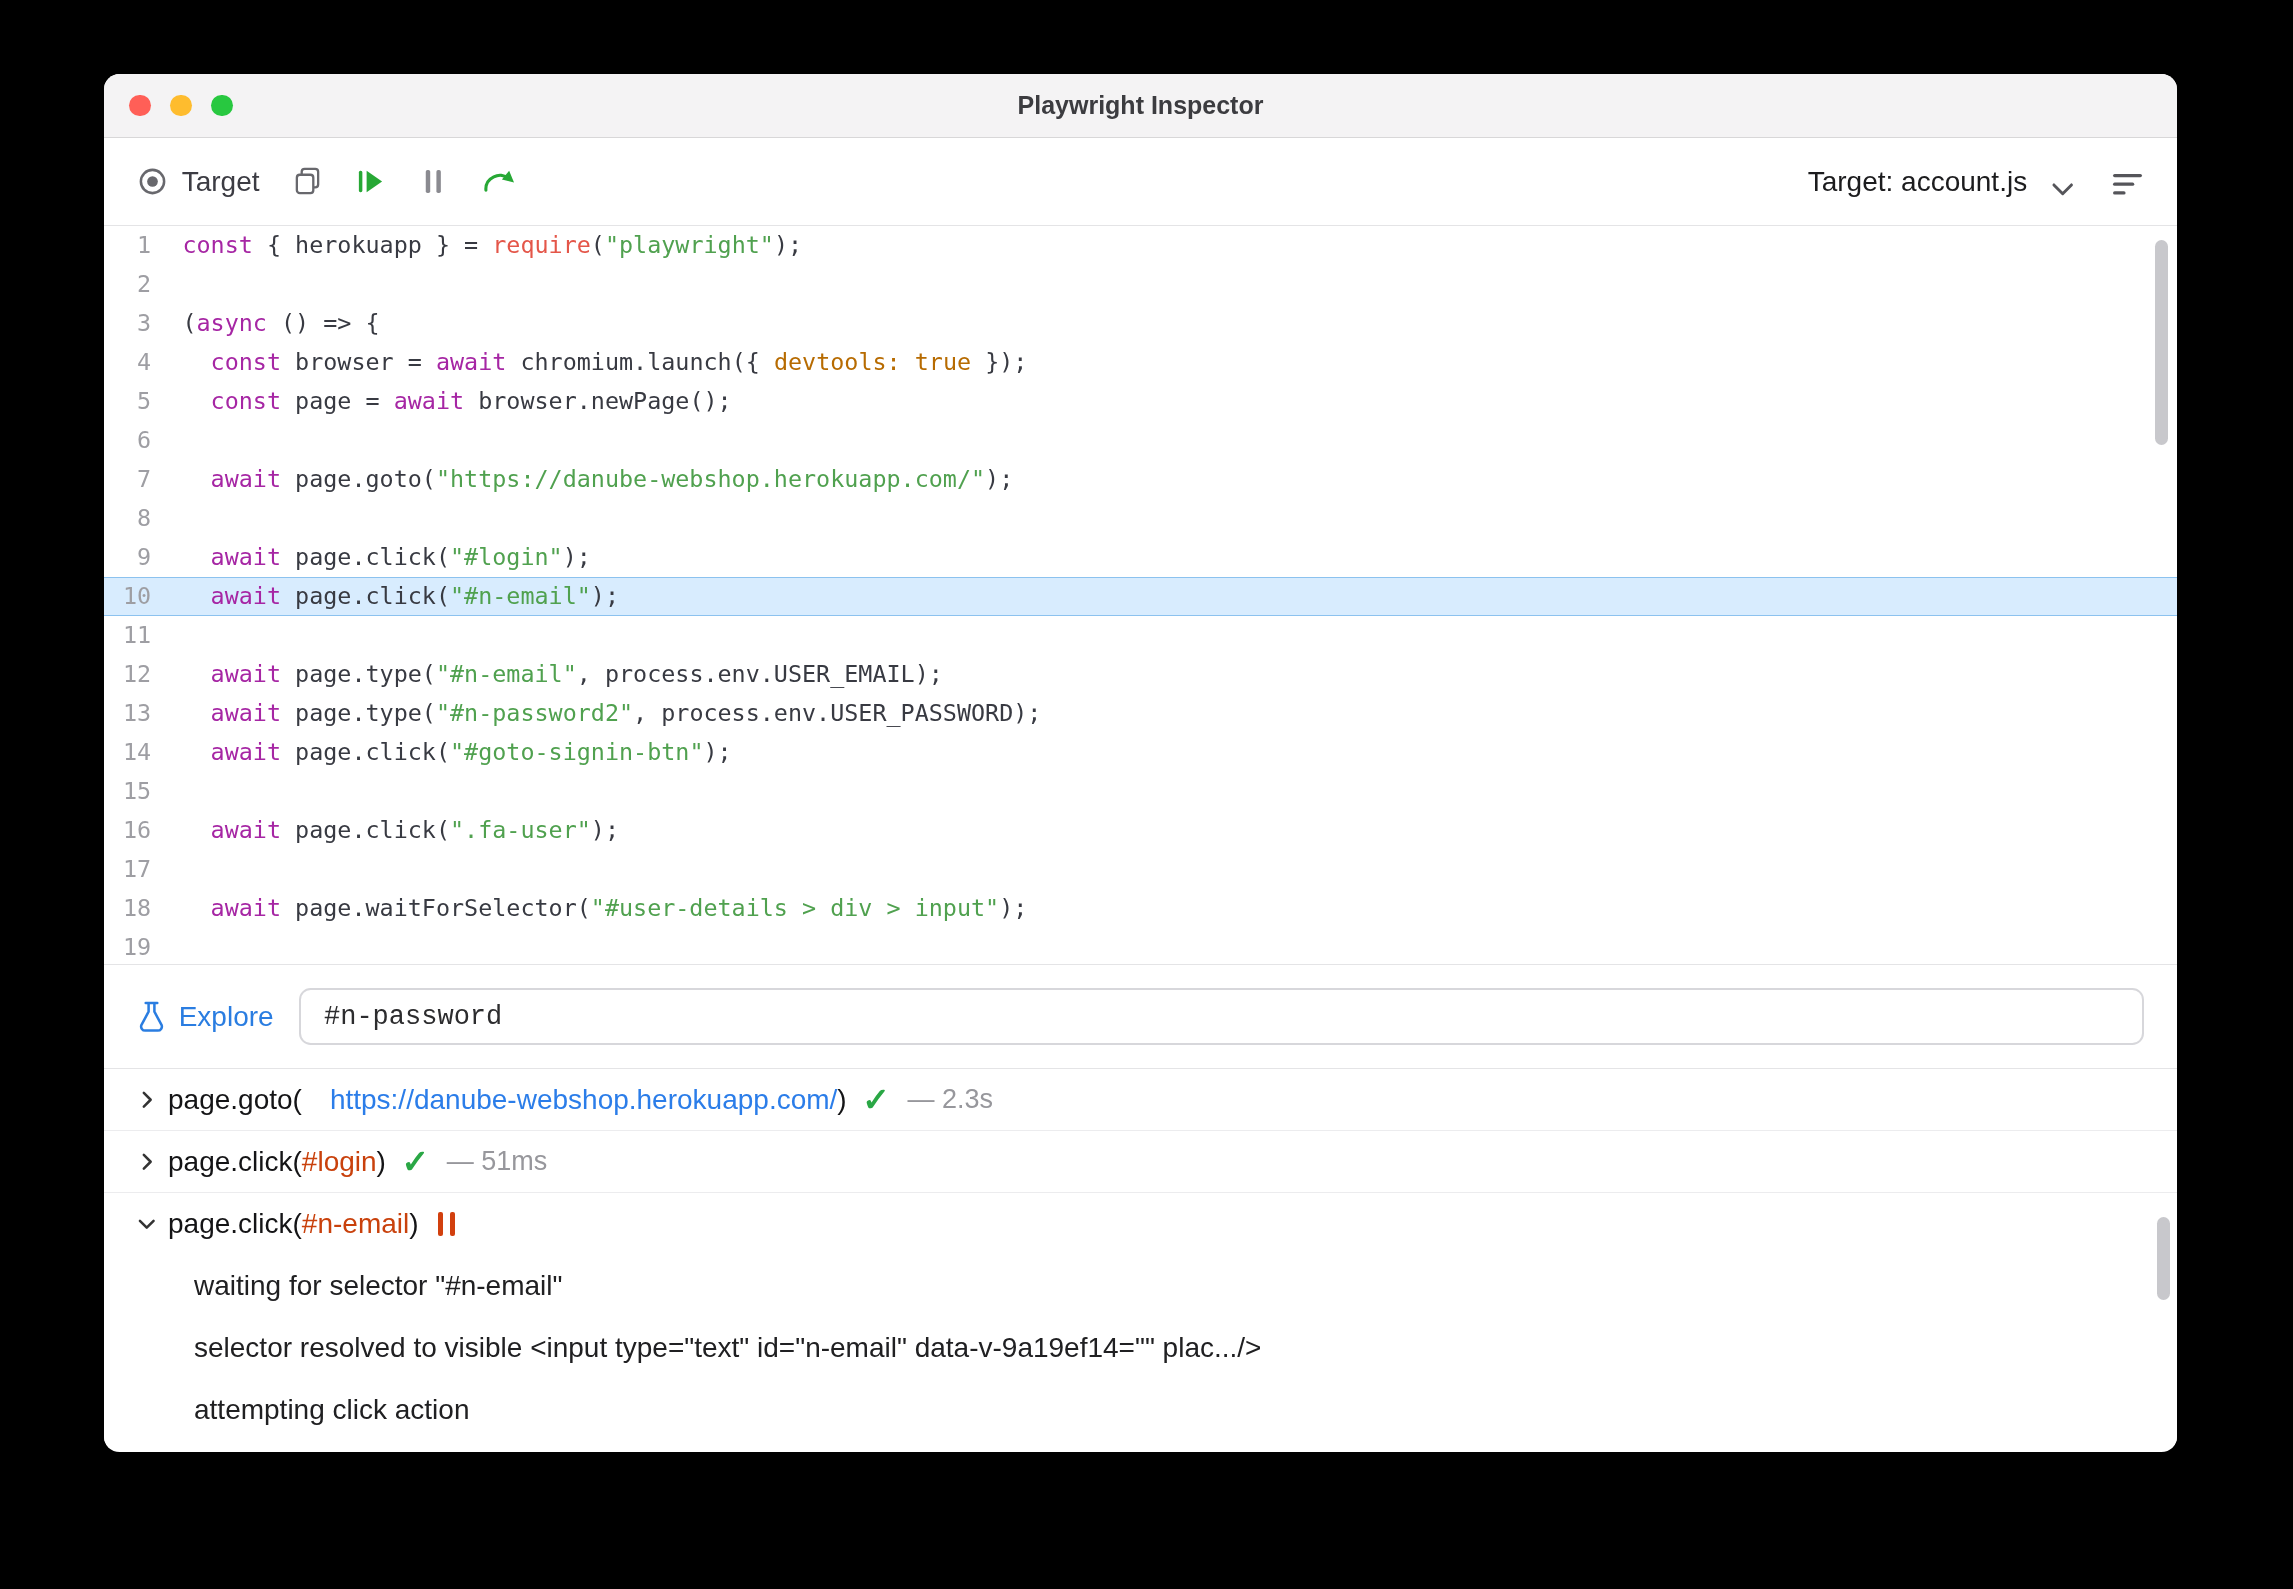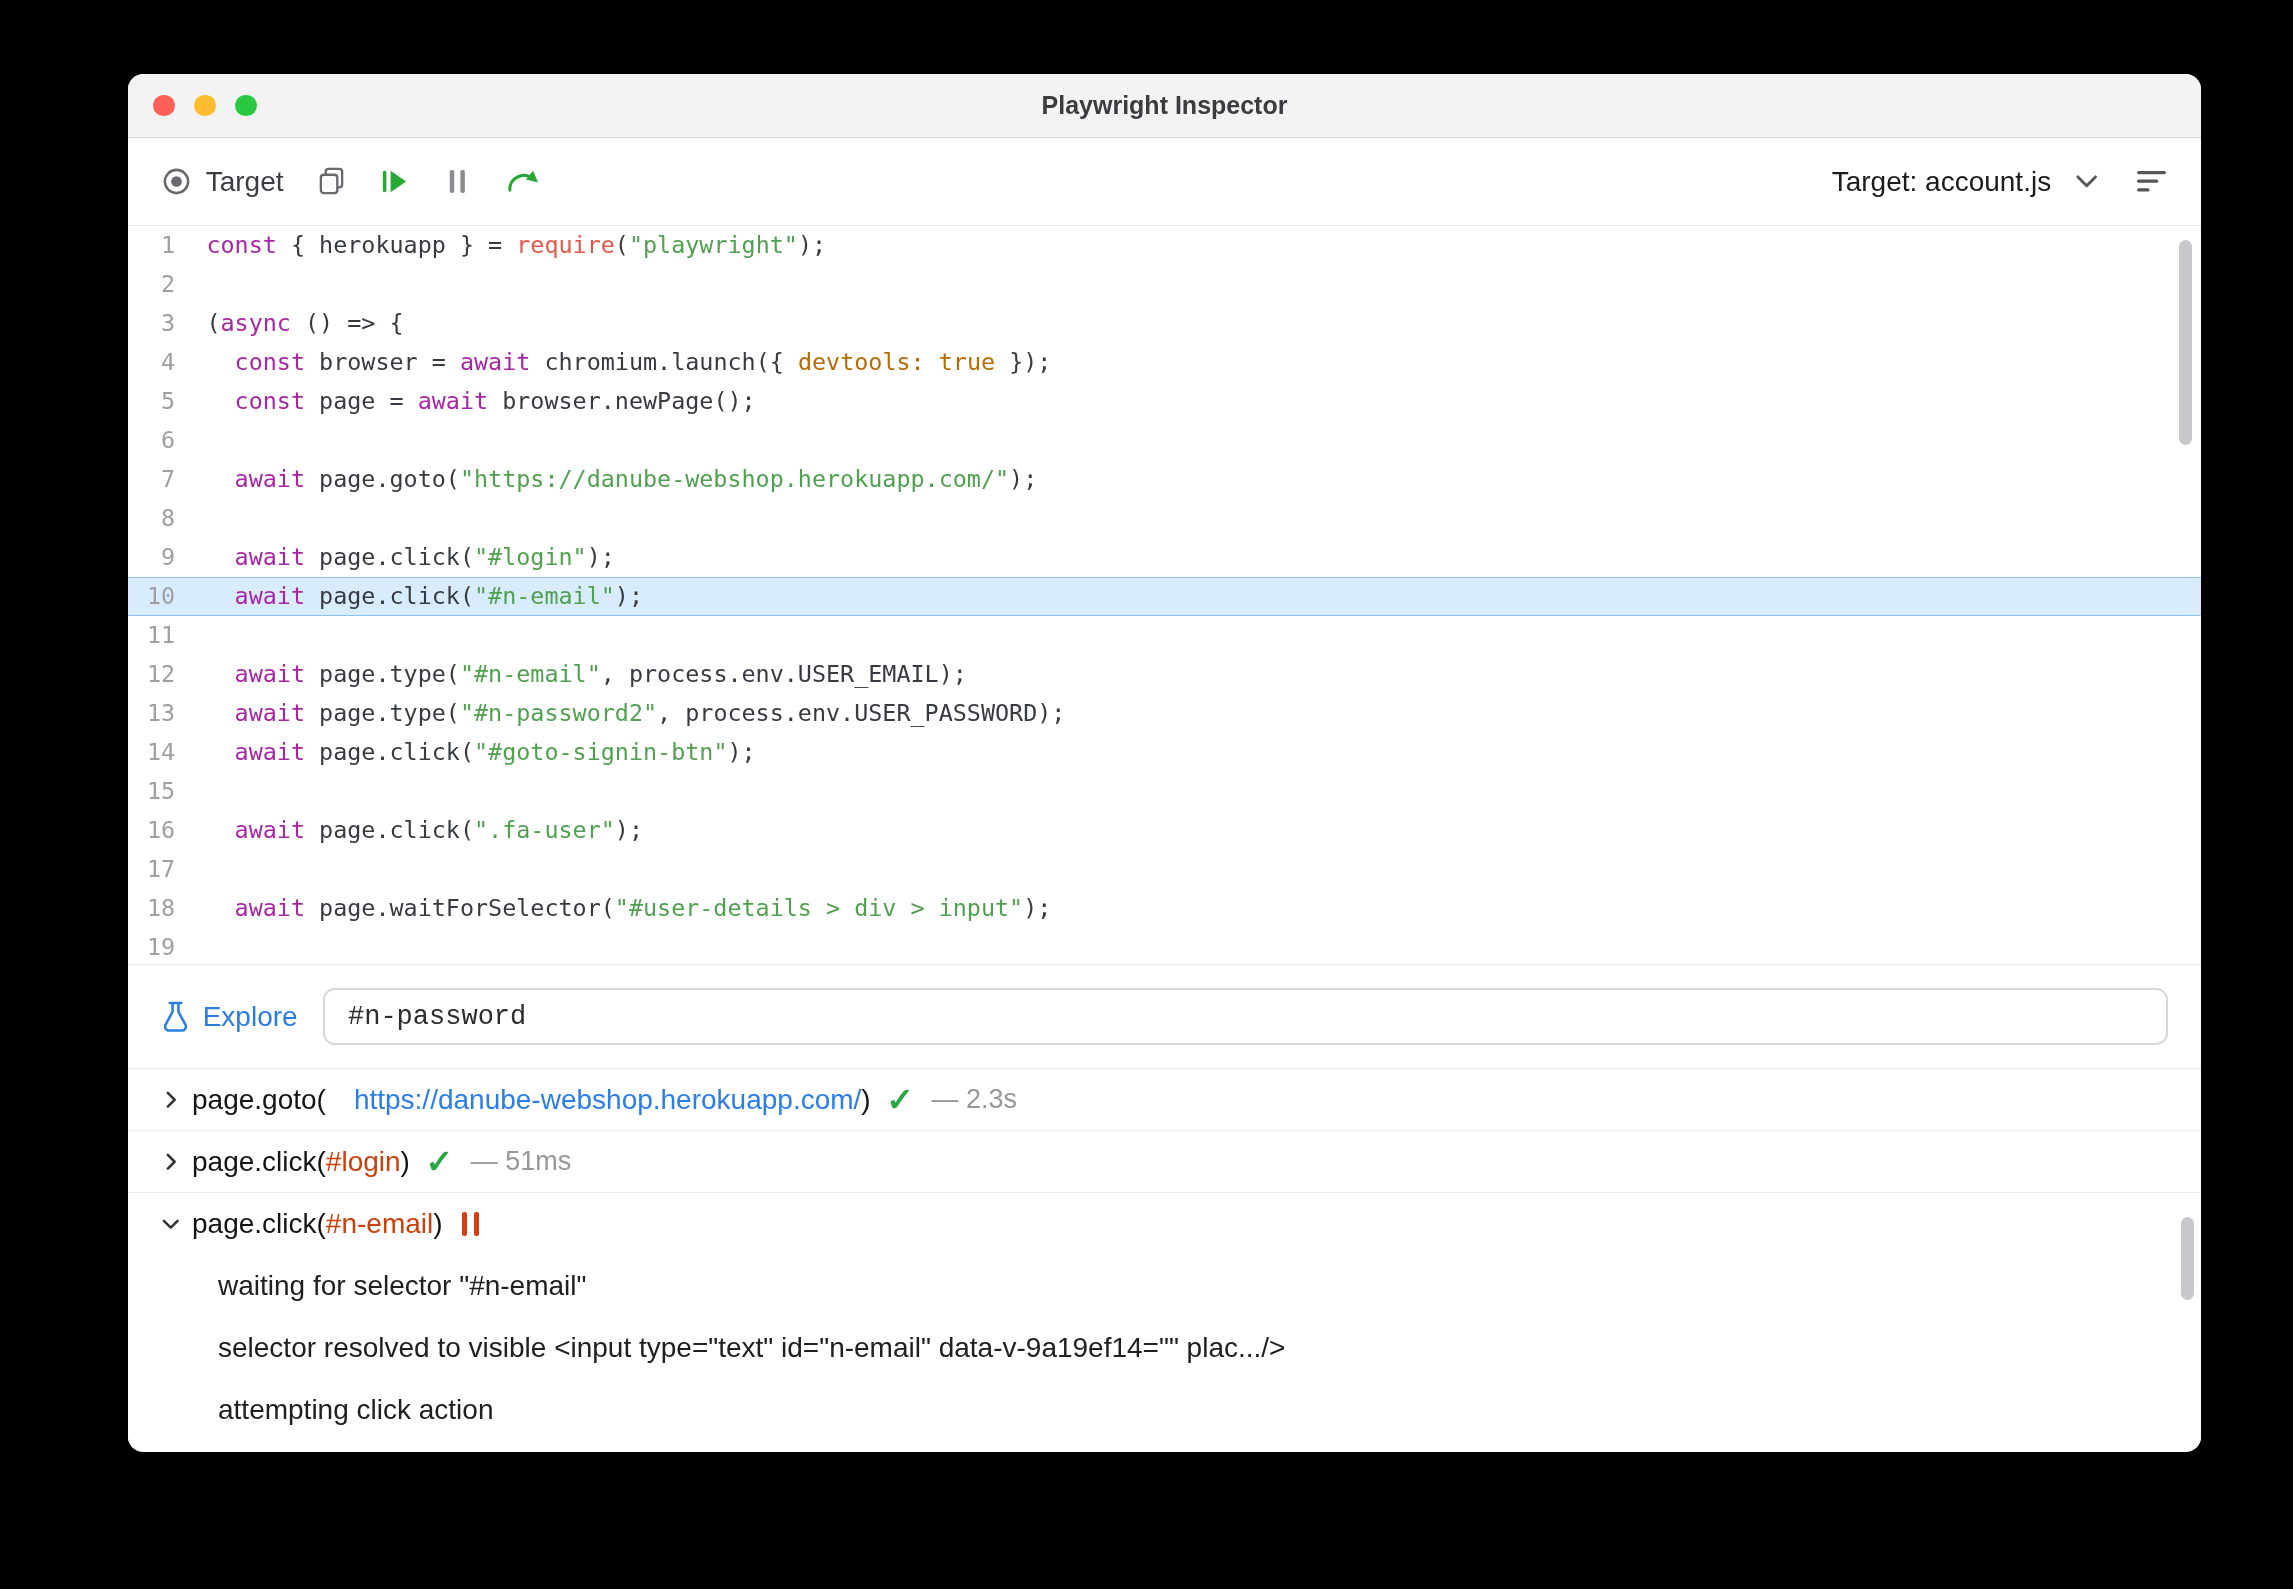--- a/index.html
+++ b/index.html
@@ -1,21 +1,21 @@
 <!DOCTYPE html>
 <html><head>
 <meta charset="utf-8">
 <style>
   * { box-sizing: border-box; margin: 0; padding: 0; }
   html,body { background:#000; }
   body { font-family: "Liberation Sans", sans-serif; }
   .stage { position:relative; width:2294px; height:1590px; background:#000; overflow:hidden; }
 
   .window {
-    position:absolute; left:128px; top:74px; width:2073px; height:1378px;
+    position:absolute; left:104px; top:74px; width:2073px; height:1378px;
     background:#fff; border-radius:15.6px; overflow:hidden;
     box-shadow:0 23.4px 68px rgba(0,0,0,.55);
   }
 
   
   .titlebar {
     height:64px; background:#f4f3f4; border-bottom:1px solid #d8d7d8;
     position:relative; display:flex; align-items:center; justify-content:center;
   }
   .traffic { position:absolute; left:25px; top:0; bottom:0; display:flex; align-items:center; gap:19.5px; }
@@ -25,21 +25,21 @@
   .tl.green { background:#28c840; }
   .win-title { font-size:25px; font-weight:700; color:#3c3c40; }
 
   
   .toolbar {
     height:88px; border-bottom:1px solid #e4e4e6; background:#fff;
     display:flex; align-items:center; padding:0 33px; gap:33px;
   }
   .tb-btn { display:flex; align-items:center; gap:13.7px; background:none; border:none; cursor:default; }
   .record-label { font-size:28px; color:#3c3c43; }
-  .target-group { margin-left:auto; display:flex; align-items:center; gap:23.4px; }
+  .target-group { margin-left:auto; display:flex; align-items:flex-end; gap:23.4px; }
   .target-label { font-size:28px; color:#1c1c1e; }
   .icon { display:inline-flex; align-items:center; justify-content:center; }
 
   
   .editor {
     position:relative; height:738px; overflow:hidden; background:#fff;
     font-family:"DejaVu Sans Mono", monospace; font-size:23.4px;
   }
   .code-line { display:flex; height:39px; line-height:39px; }
   .code-line.hl { background:#d8ecfe; box-shadow: inset 0 1px 0 #8cc2ef, inset 0 -1px 0 #8cc2ef; }

